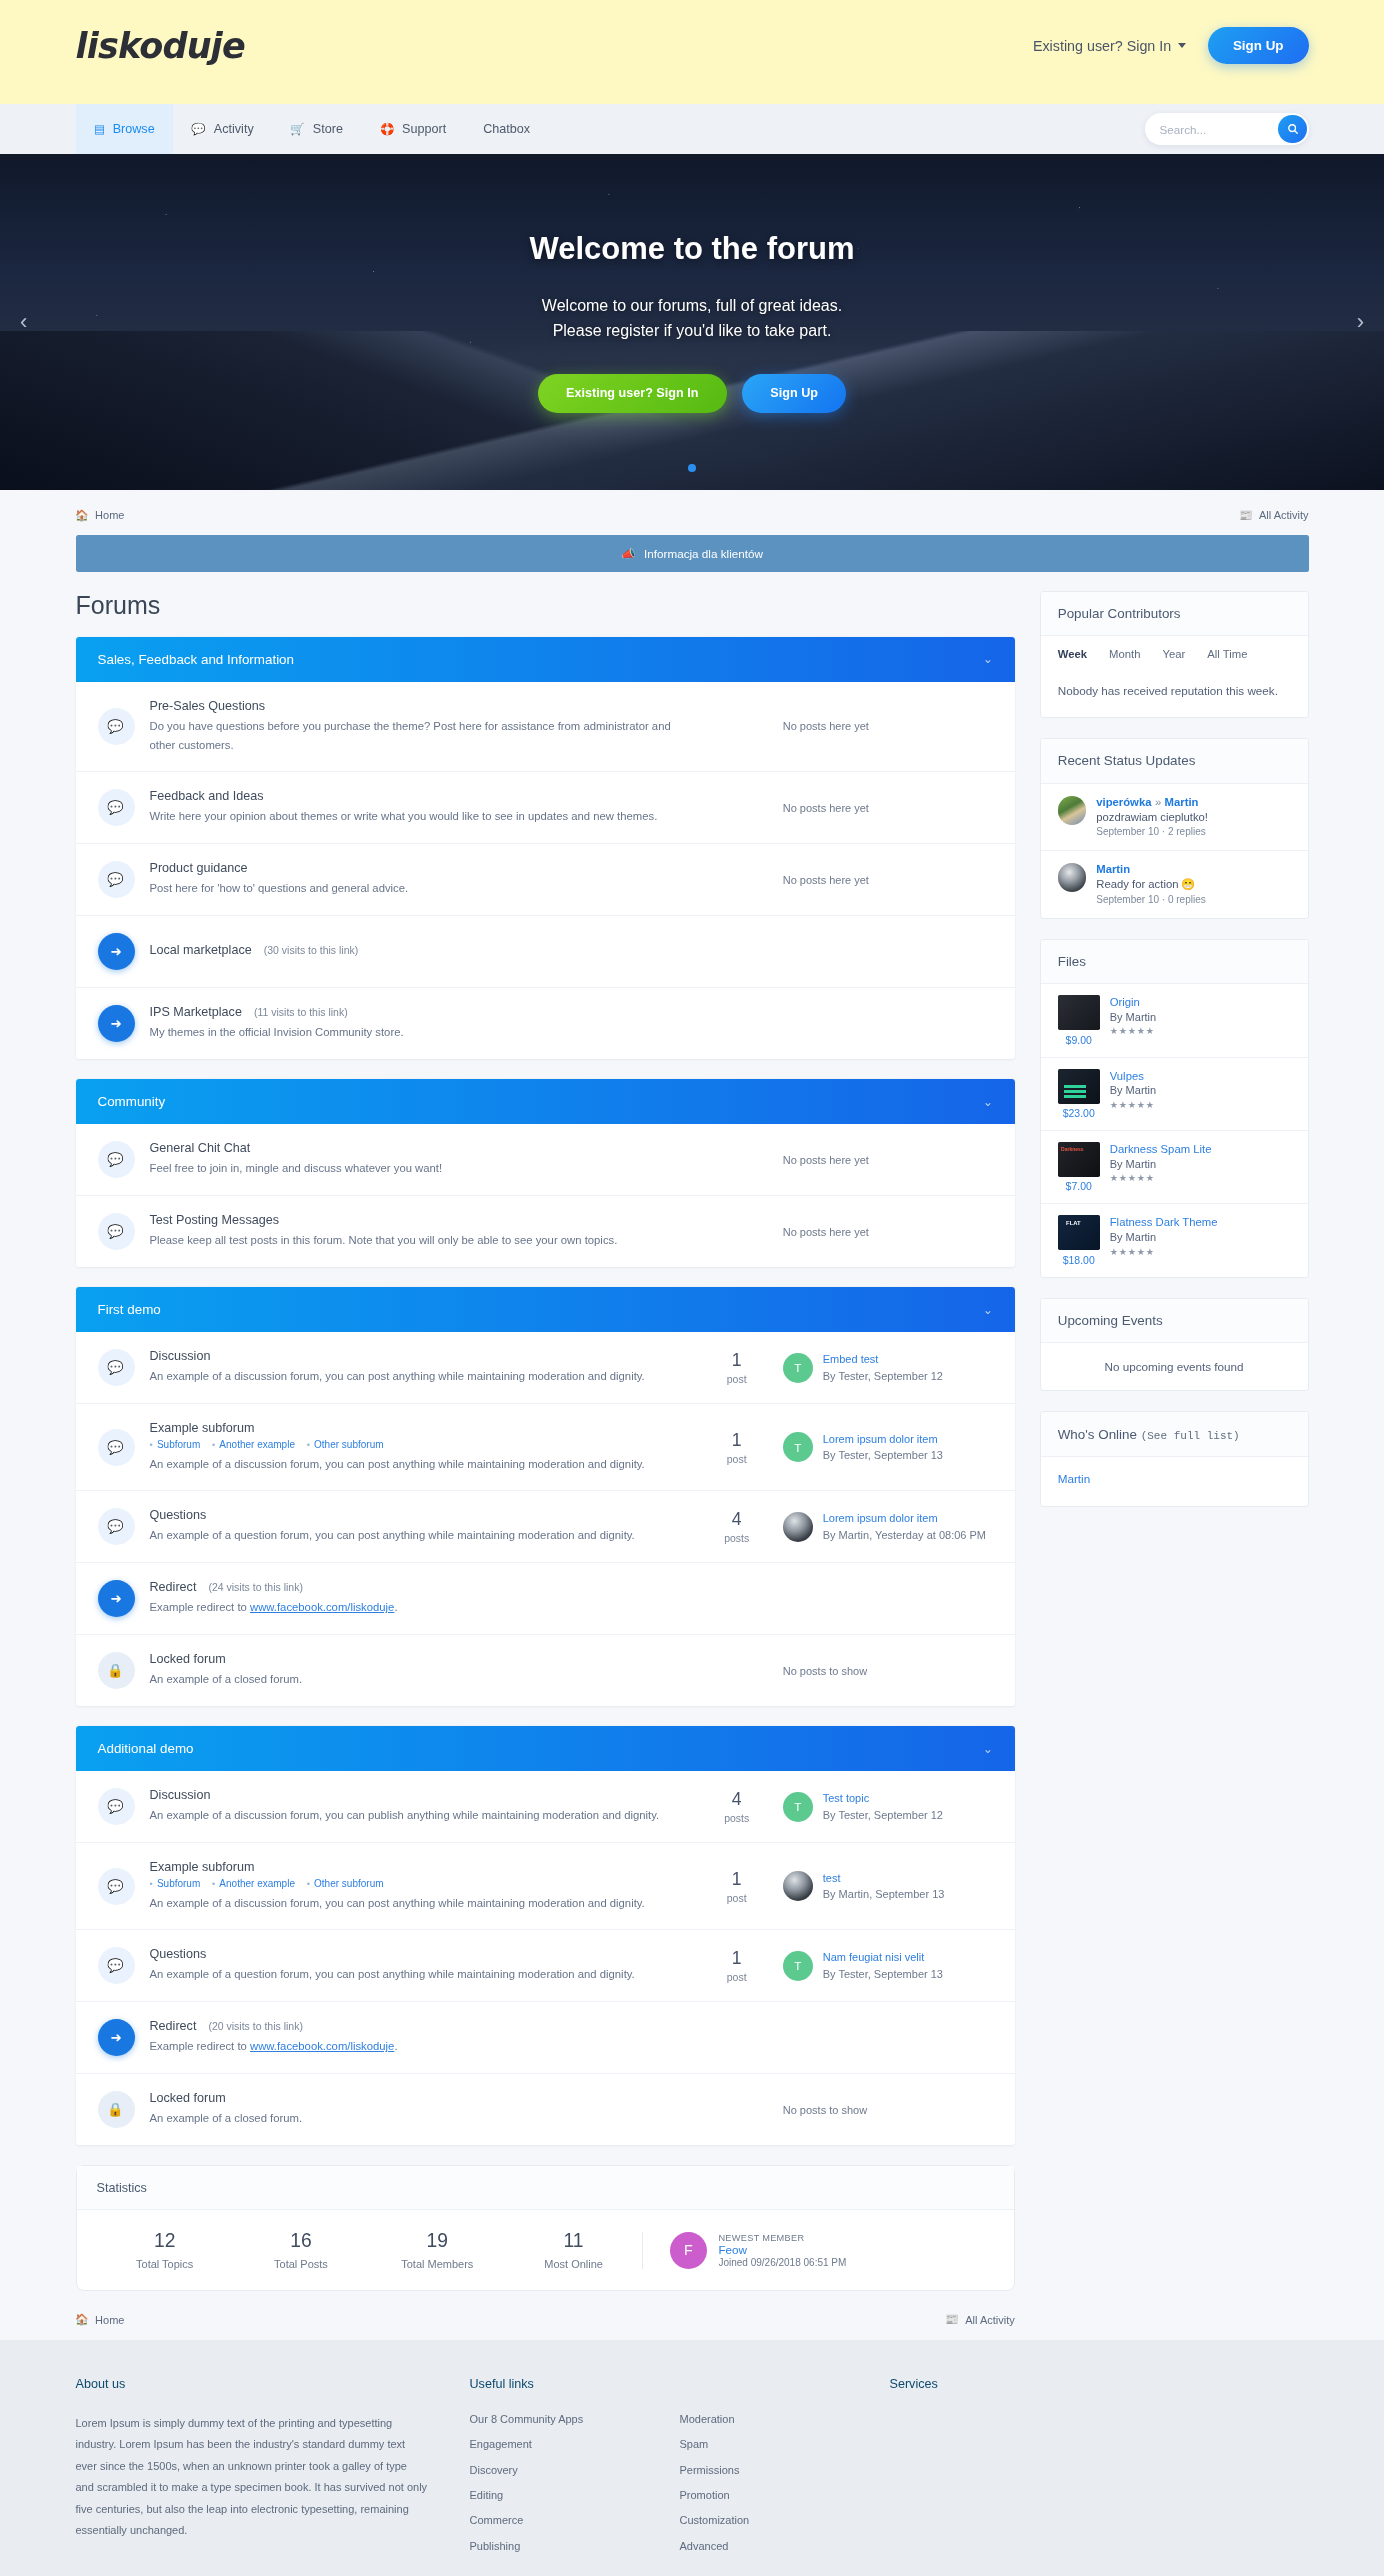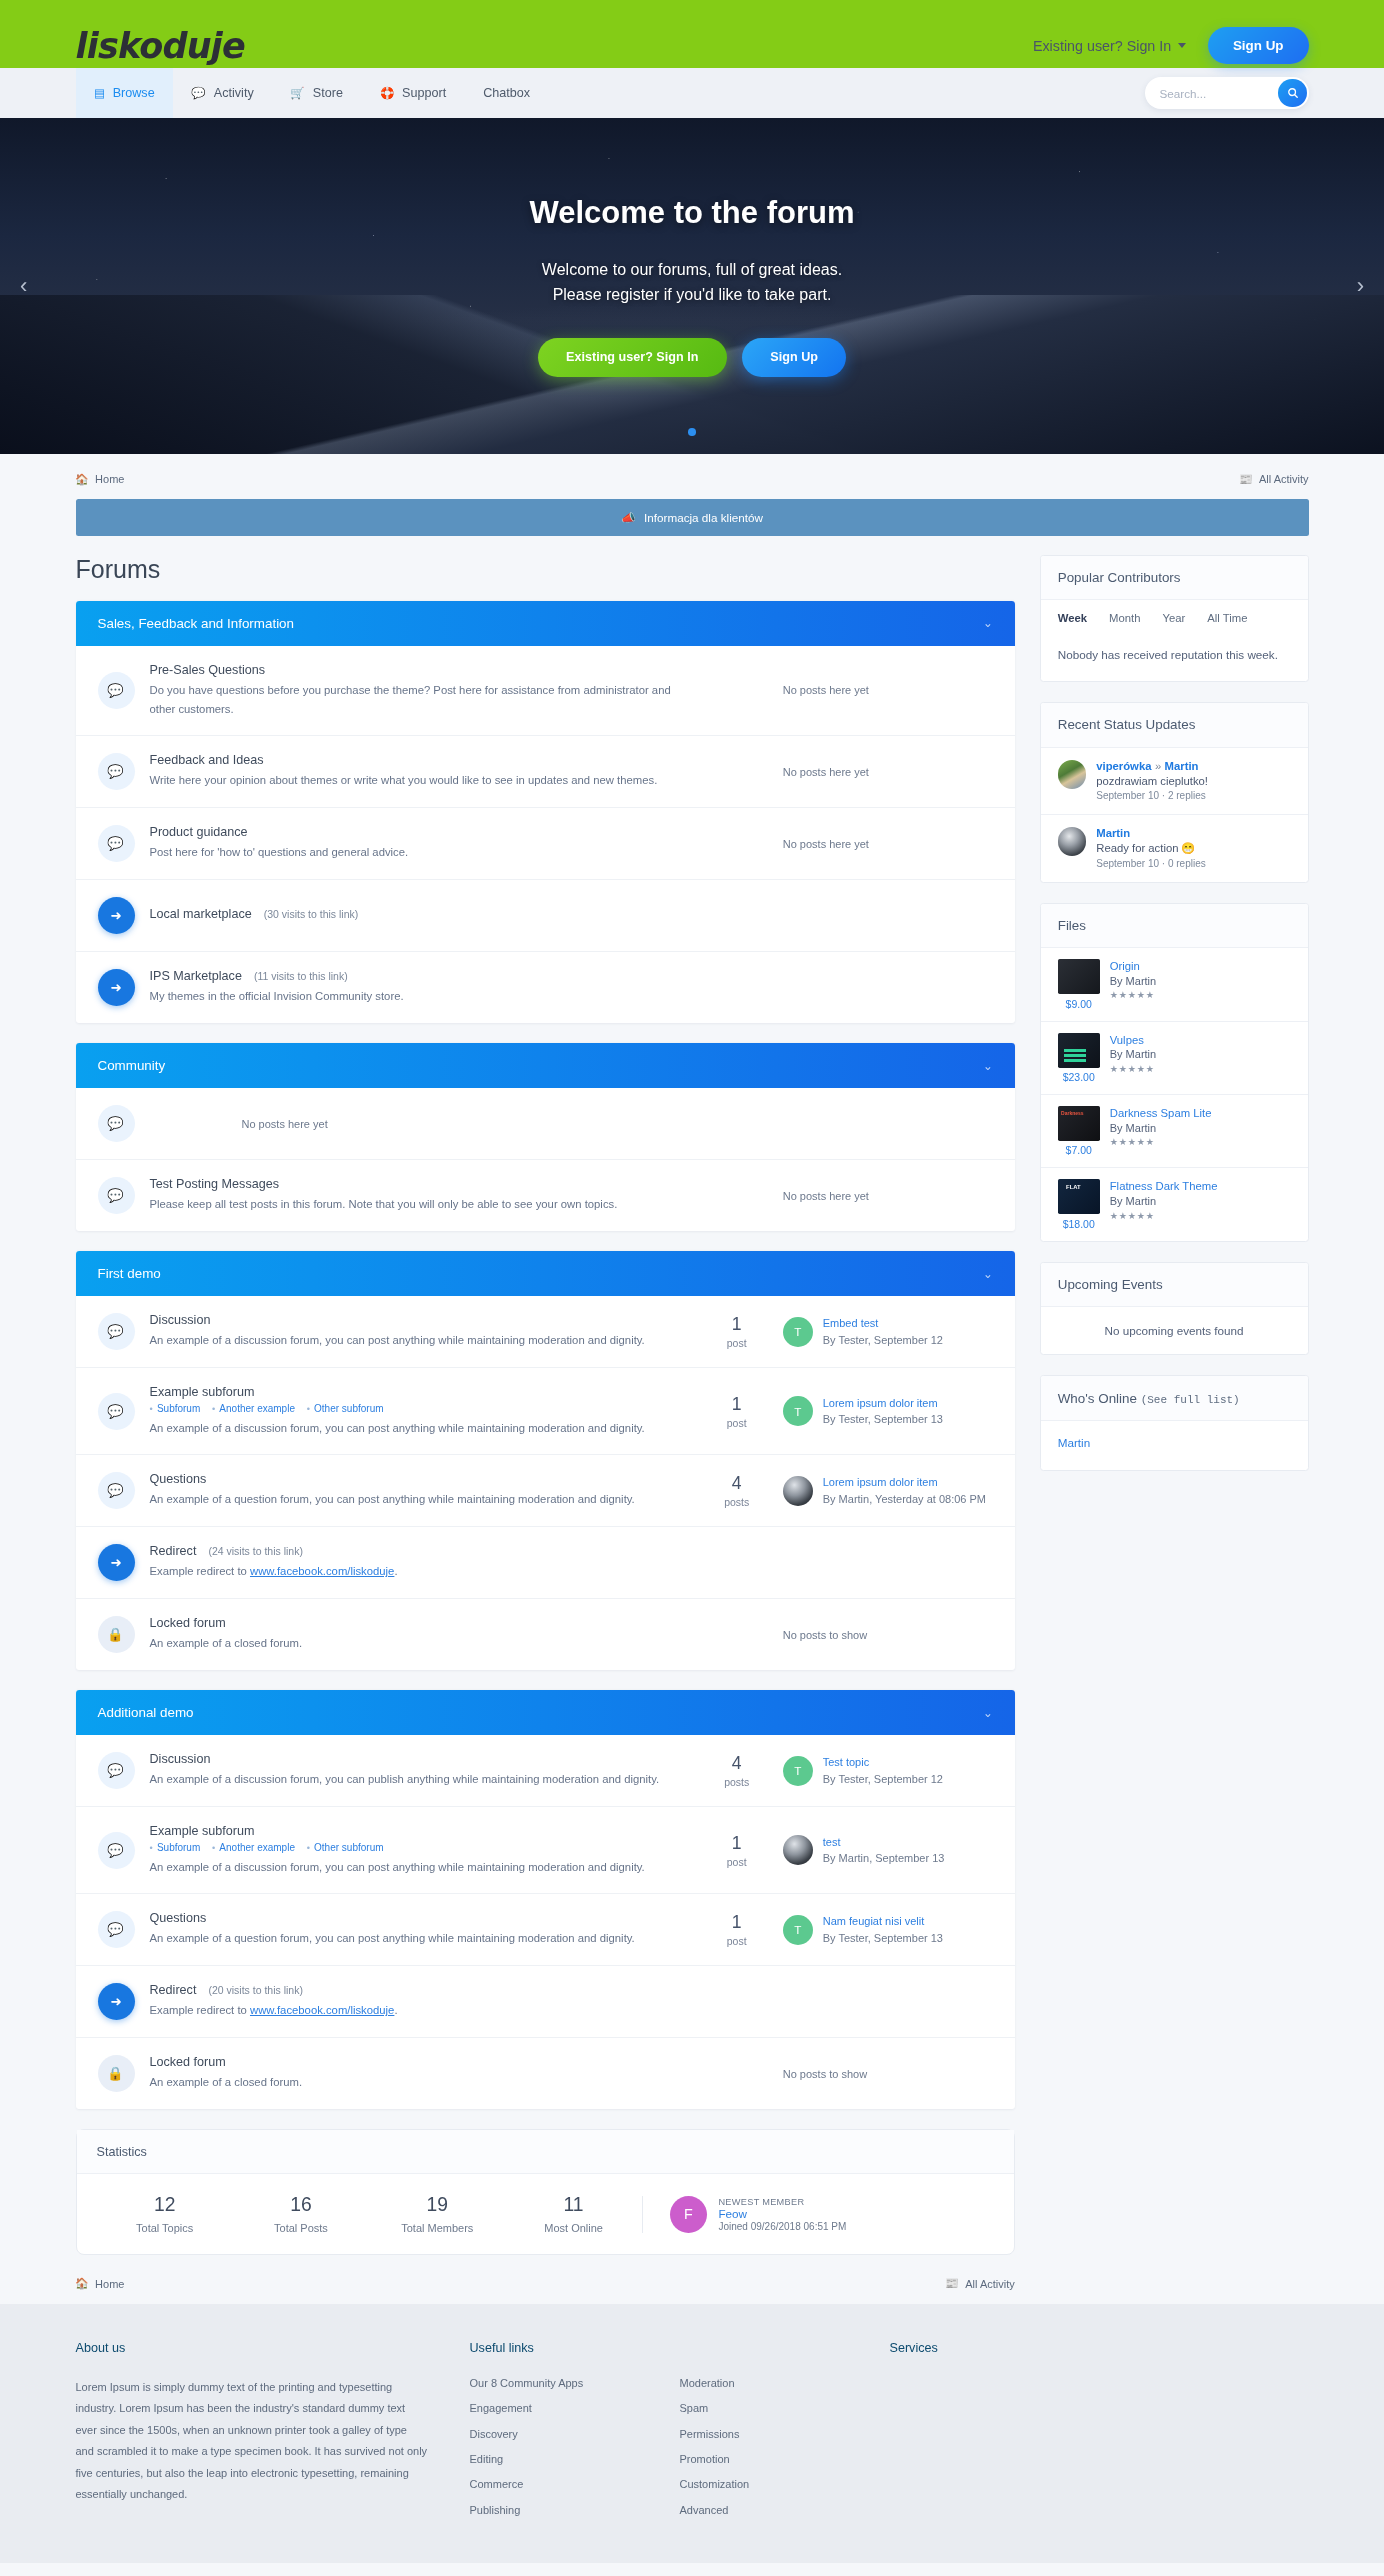--- a/index.html
+++ b/index.html
@@ -7,21 +7,21 @@
   body {
     font-family: "Liberation Sans", sans-serif;
     background: #f5f7fa;
     color: #3d4a5c;
     font-size: 12.6px;
     -webkit-font-smoothing: antialiased;
   }
   a { text-decoration: none; color: inherit; }
 
   
-  .site-header { background: #84cc16; height: 68px; position: relative; }
+  .site-header { background: #fef9c3; height: 104px; position: relative; }
   .hdr-inner { width: 1233px; margin: 0 auto; height: 91px; display: flex; align-items: center; justify-content: space-between; }
   .brand { font-family: "DejaVu Sans", sans-serif; font-style: italic; font-weight: bold; font-size: 35px; color: #2c2f36; letter-spacing: -0.8px; }
   .hdr-right { display: flex; align-items: center; gap: 22px; }
   .signin-link { color: #4a5568; font-size: 14.3px; display: flex; align-items: center; gap: 6.7px; }
   .caret-down { width: 0; height: 0; border-left: 4.2px solid transparent; border-right: 4.2px solid transparent; border-top: 5px solid #4a5568; display: inline-block; }
   .btn-signup {
     background: linear-gradient(135deg,#1e9ff2 0%,#1e6ef2 100%);
     color: #fff; font-weight: bold; font-size: 13.4px;
     padding: 11px 25px; border-radius: 20px; border: none;
     box-shadow: 0 3.4px 11.7px rgba(30,130,242,.35); cursor: pointer;
@@ -364,20 +364,24 @@
               </div>
             </div>
             <div class="cat">
               <div class="cat-head">
                 <span>Community</span>
                 <span class="cat-chevron">⌄</span>
               </div>
               <div class="cat-body">
                 <div class="frow">
                   <div class="ficon chat">💬</div>
+                  <div class="fmain">
+                    <div class="ftitle"><a>General Chit Chat</a></div>
+                    <div class="fdesc">Feel free to join in, mingle and discuss whatever you want!</div>
+                  </div>
                   <div class="fstat"></div>
                   <div class="flast-none">No posts here yet</div>
                 </div>
                 <div class="frow">
                   <div class="ficon chat">💬</div>
                   <div class="fmain">
                     <div class="ftitle"><a>Test Posting Messages</a></div>
                     <div class="fdesc">Please keep all test posts in this forum. Note that you will only be able to see your own topics.</div>
                   </div>
                   <div class="fstat"></div>

